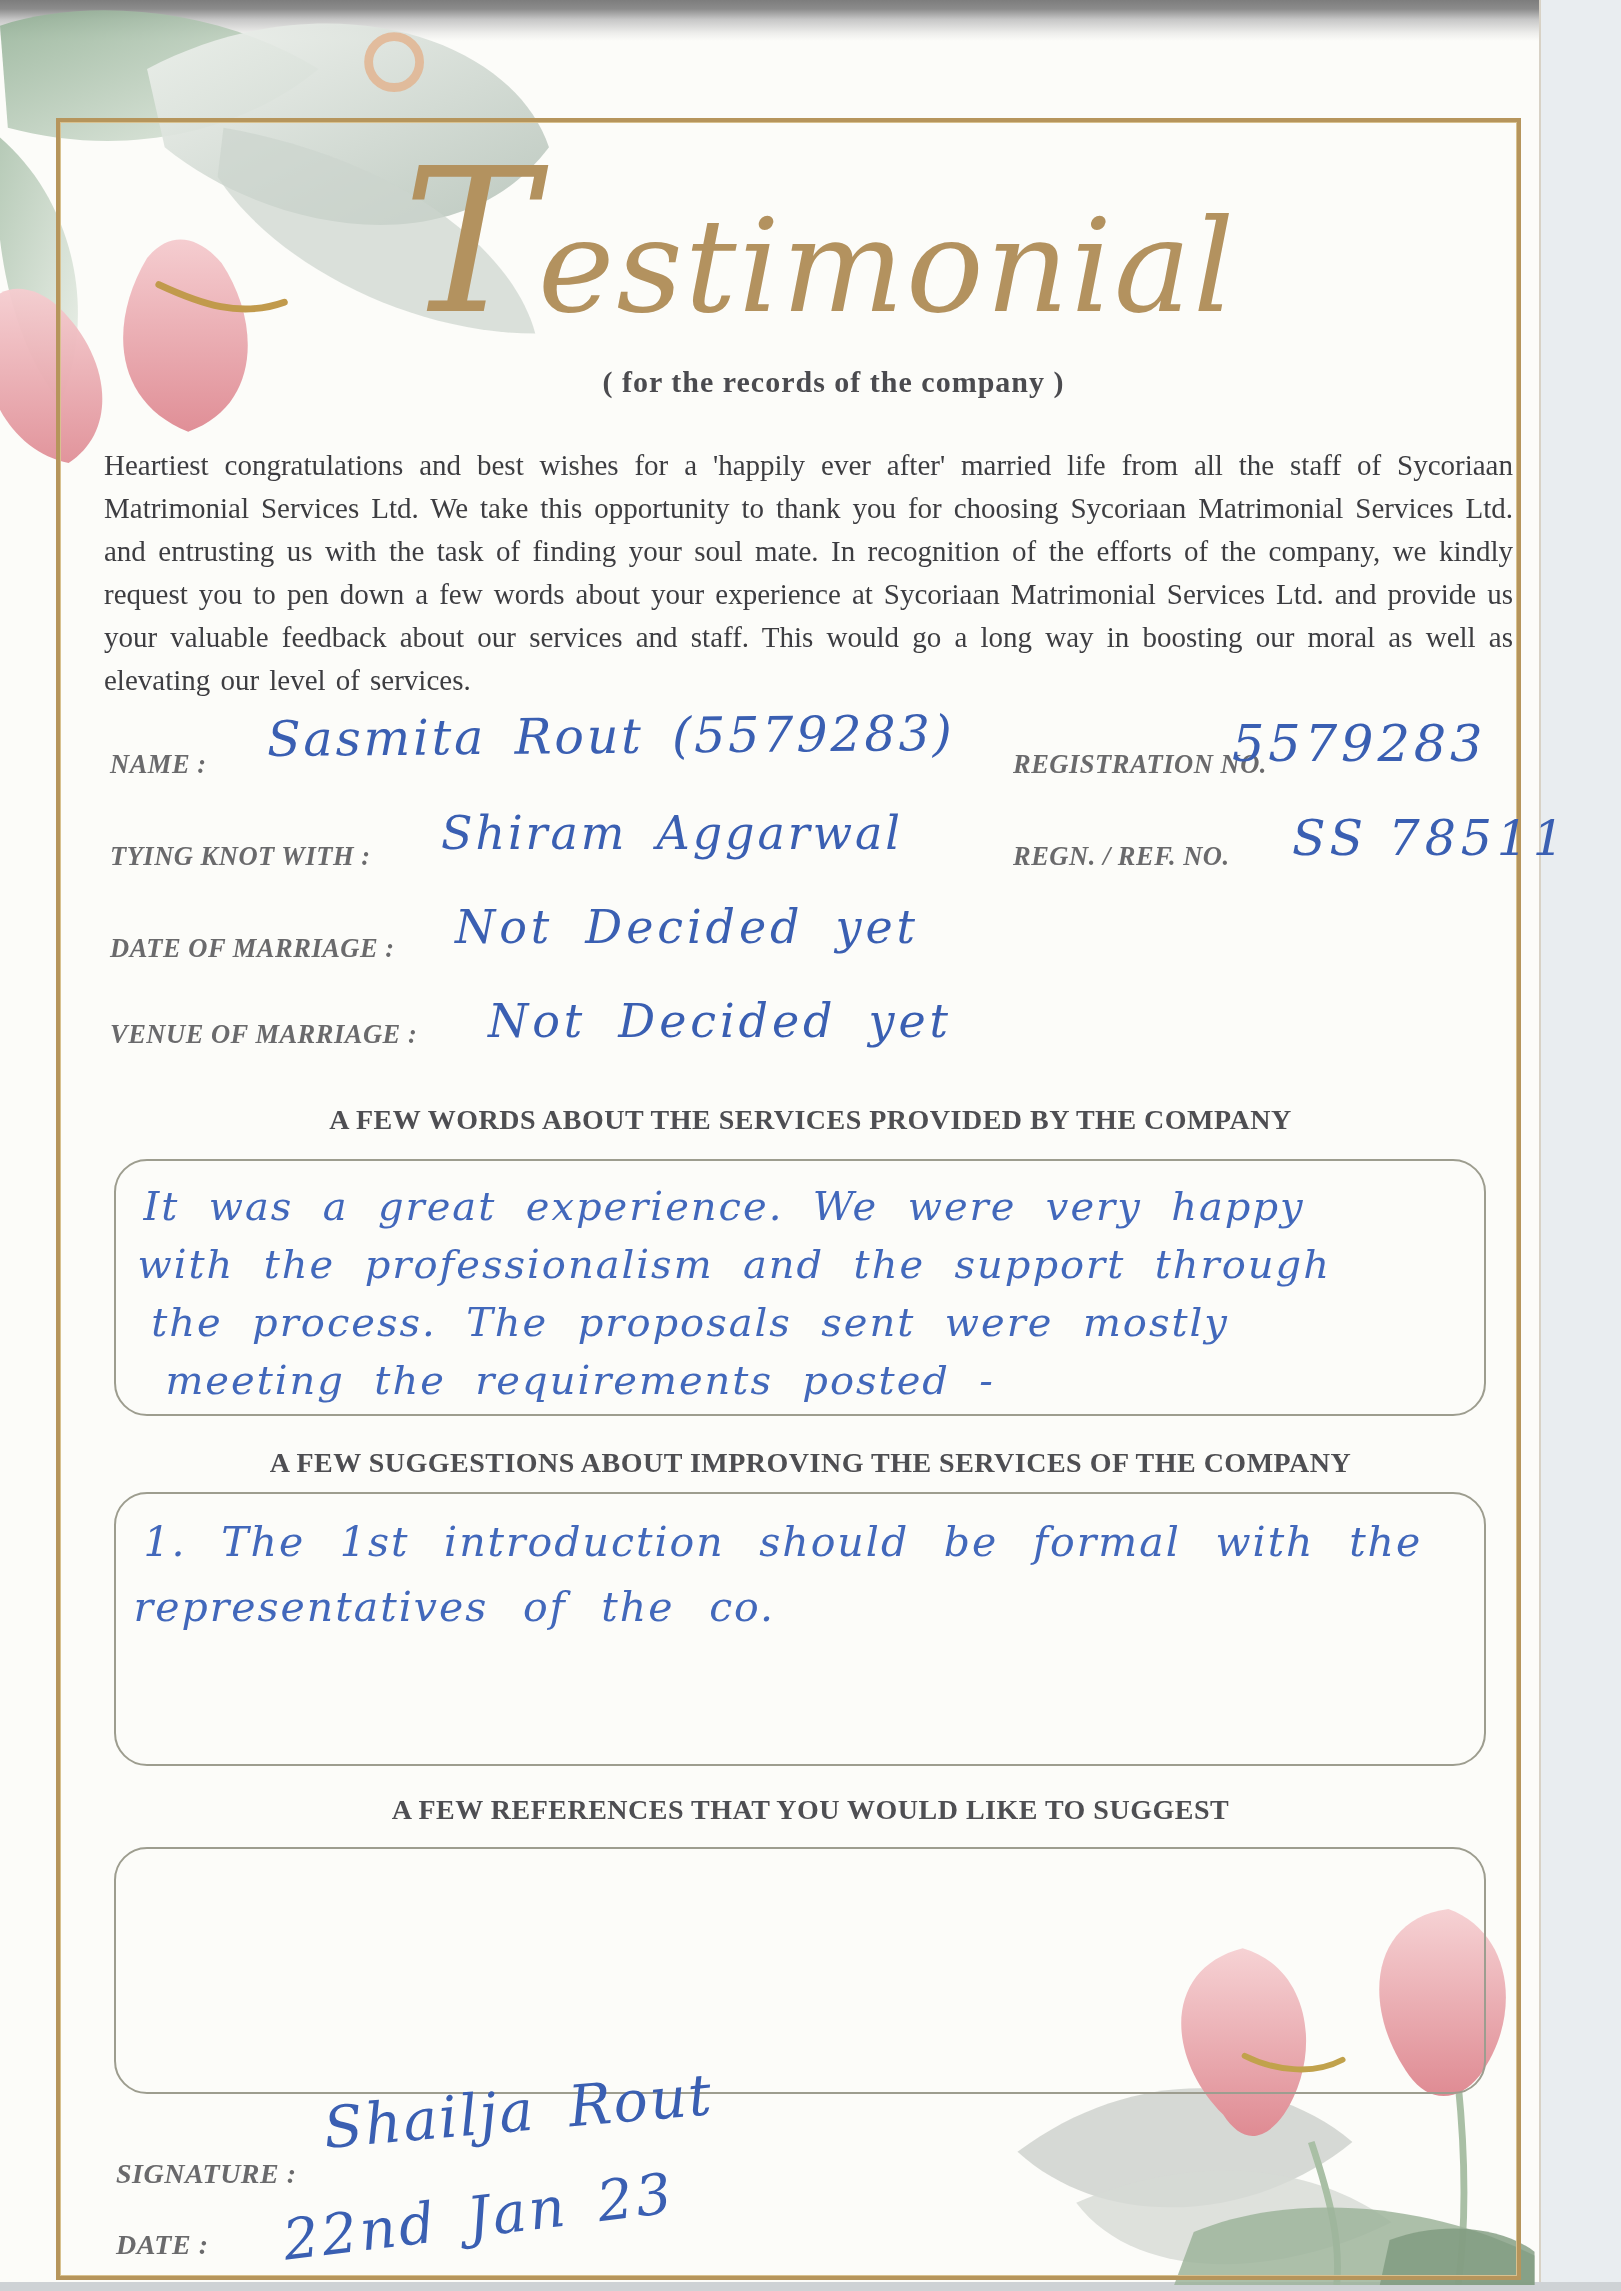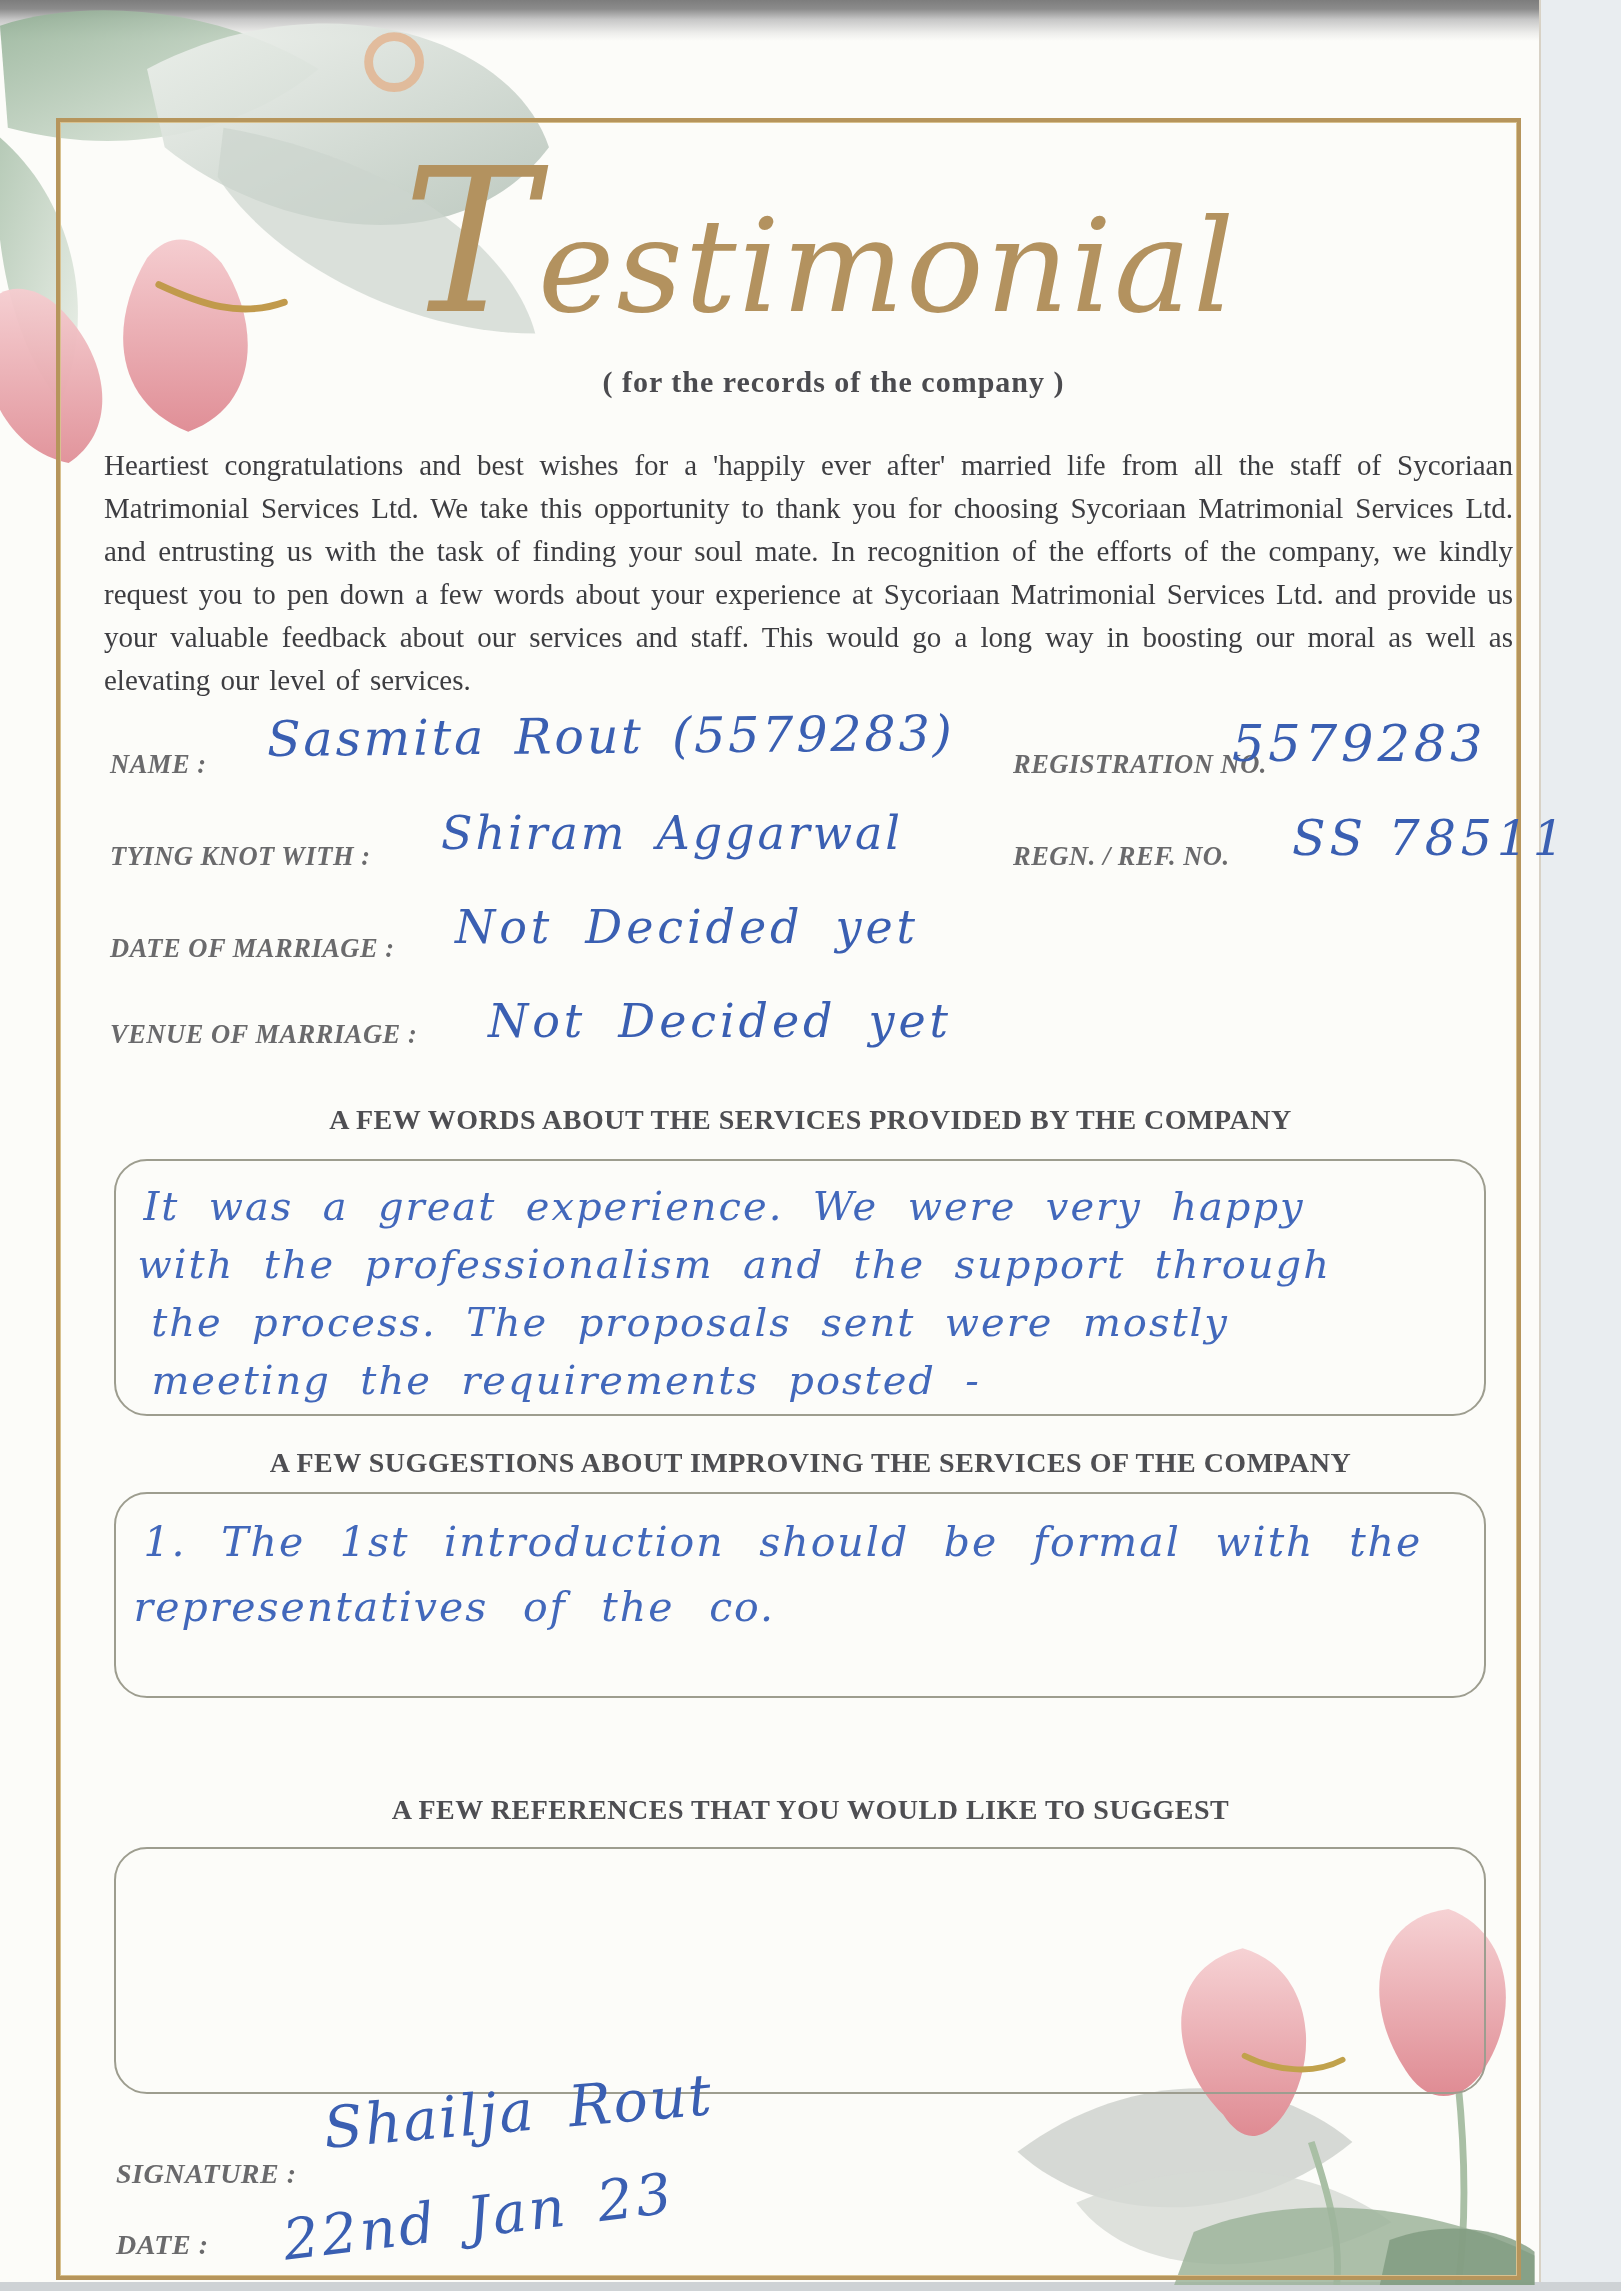--- a/index.html
+++ b/index.html
@@ -44,27 +44,27 @@
   
   .sec-heading{position:absolute;left:0;width:100%;text-align:center;
     font-size:28px;font-weight:bold;color:#4e4e52;letter-spacing:0.5px;}
   .sec1{top:1104px;}
   .sec2{top:1447px;}
   .sec3{top:1794px;}
   
   .wbox{position:absolute;left:114px;width:1372px;border:2px solid #9d9d8f;border-radius:33px;
     box-sizing:border-box;padding:15.7px 27.4px;}
   .box-services{top:1159px;height:257px;}
-  .box-suggestions{top:1492px;height:206px;}
+  .box-suggestions{top:1492px;height:274px;}
   .box-references{top:1847px;height:247px;}
   .hand-line{font-family:"DejaVu Serif", serif;font-style:italic;color:#4268bb;
     font-size:40px;line-height:58px;letter-spacing:2px;word-spacing:14.7px;white-space:nowrap;}
   .box-services .hand-line:nth-child(2){margin-left:-5.9px;}
   .box-services .hand-line:nth-child(3){margin-left:7.8px;}
-  .box-services .hand-line:nth-child(4){margin-left:8px;}
+  .box-services .hand-line:nth-child(4){margin-left:22px;}
   .box-suggestions .hand-line{font-size:41px;line-height:65px;word-spacing:19.6px;}
   .box-suggestions .hand-line:nth-child(2){margin-left:-9.8px;}
   
   .sig-label{left:116px;top:2158px;font-size:28px;}
   .date-label{left:116px;top:2229px;font-size:28px;}
   .hand-sig{left:323px;top:2078px;font-size:57px;letter-spacing:2px;word-spacing:13.7px;transform:rotate(-5deg);}
   .hand-sigdate{left:282px;top:2184px;font-size:56px;letter-spacing:2.9px;word-spacing:9.8px;transform:rotate(-7deg);}
   
   .floral{position:absolute;pointer-events:none;}
   .floral-tl{left:0;top:7.8px;}

